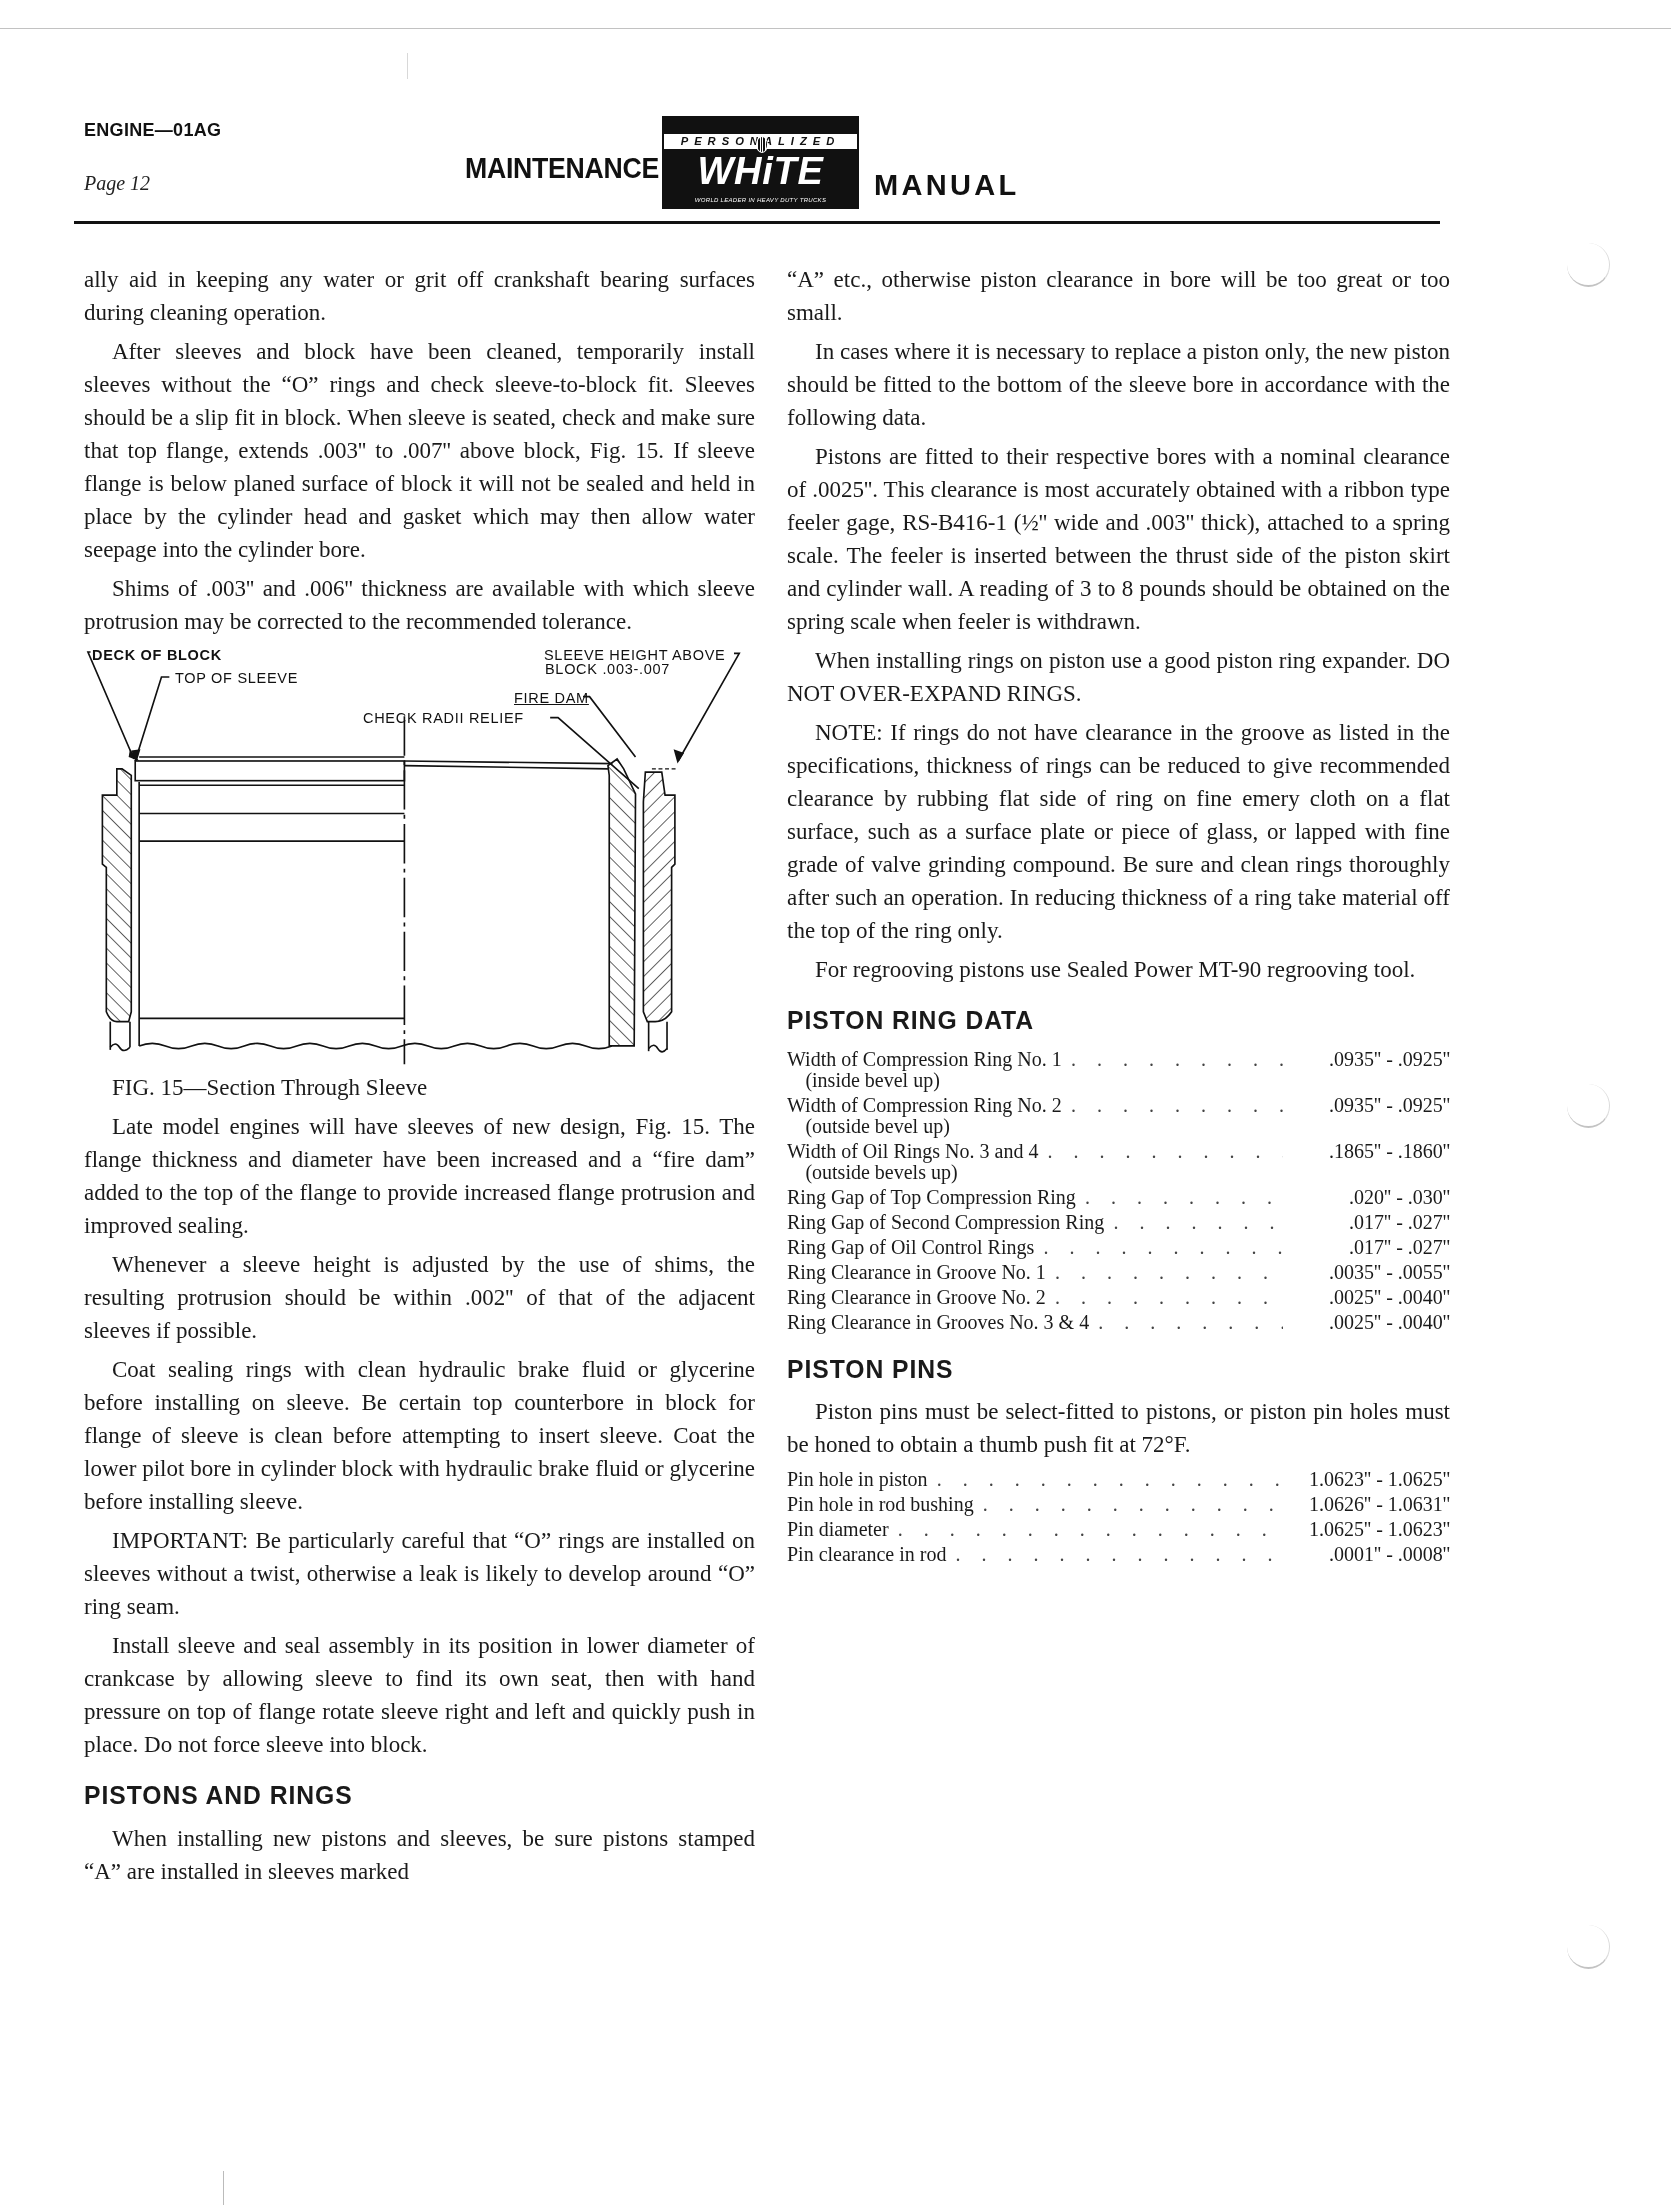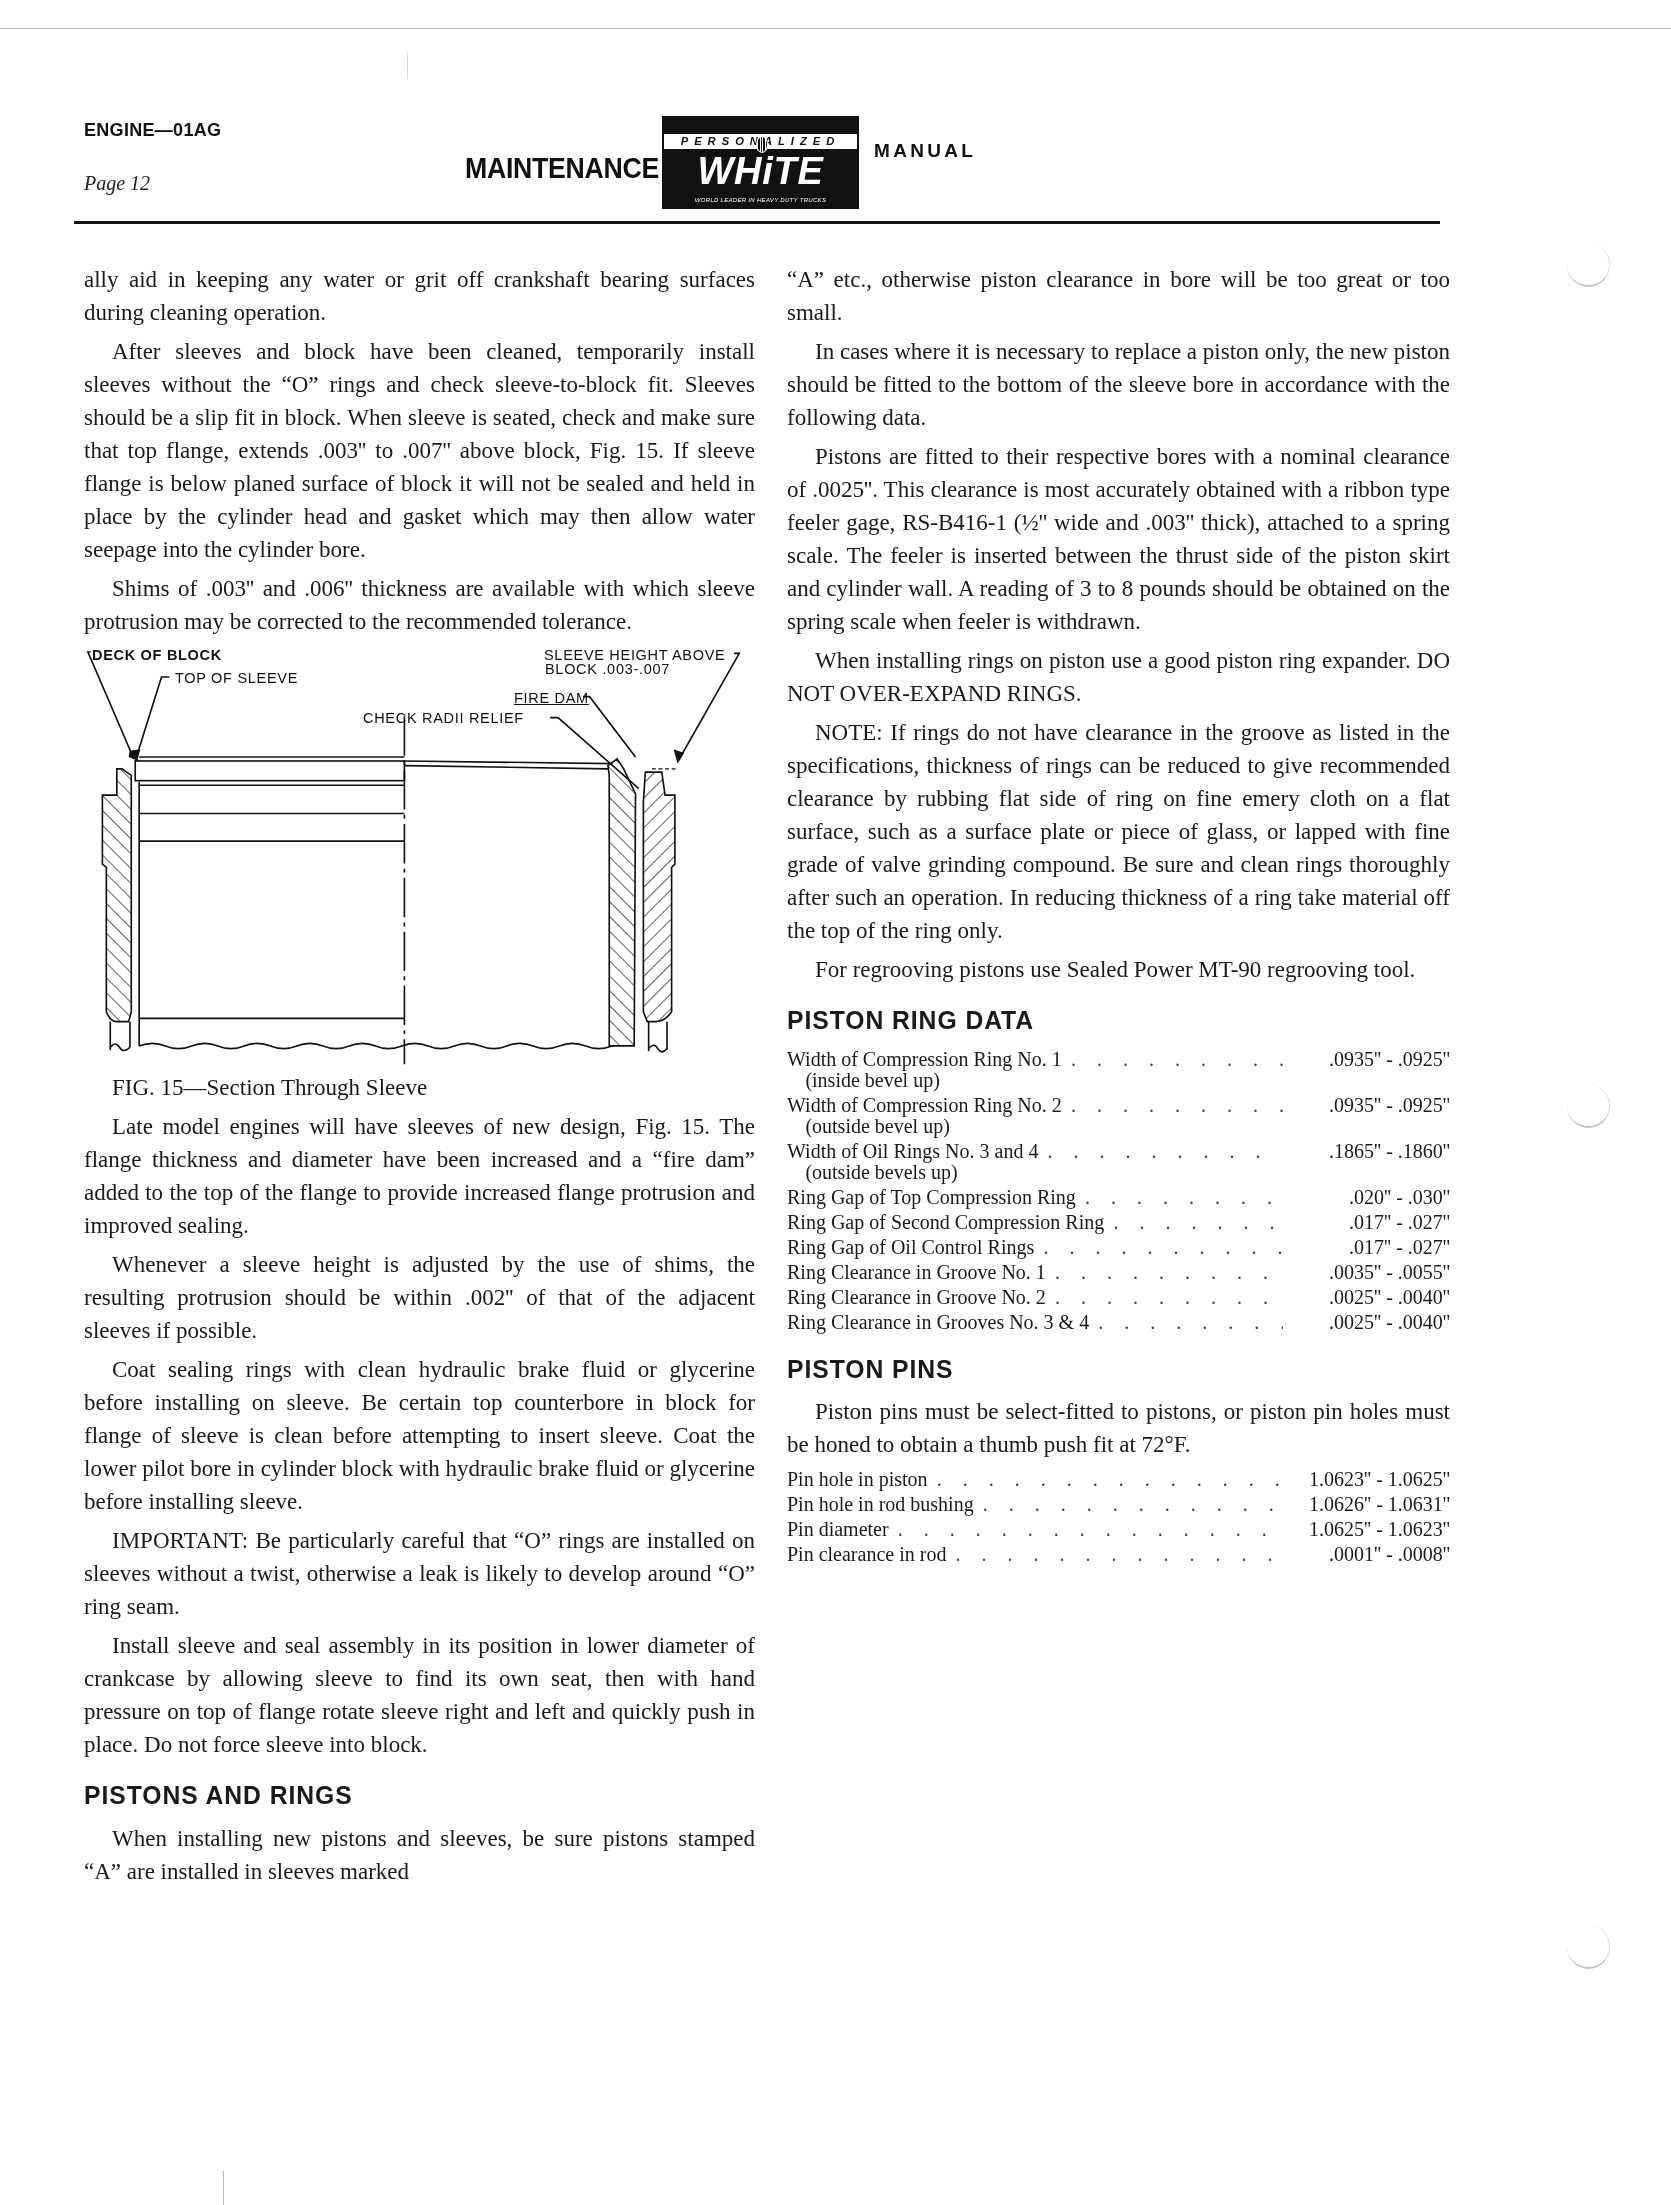--- a/index.html
+++ b/index.html
@@ -5,22 +5,22 @@
   html, body { margin:0; padding:0; background:#ffffff; }
   body { width:1672px; height:2205px; position:relative; overflow:hidden;
          font-family:"Liberation Serif","DejaVu Serif",serif; color:#1a1a1a; }
   .scanline-top { position:absolute; left:0; top:28px; width:1672px; height:1.3px; background:#9a9a9a; opacity:.6; }
   .header { position:absolute; left:0; top:0; width:1672px; height:236px; }
   .eng { position:absolute; left:84px; top:120px; font-family:"Liberation Sans","DejaVu Sans",sans-serif;
          font-weight:bold; font-size:18px; letter-spacing:0.3px; color:#111; }
   .pageno { position:absolute; left:84px; top:172px; font-style:italic; font-size:20px; color:#222; }
   .maint { position:absolute; left:465px; top:152px; font-family:"Liberation Sans","DejaVu Sans",sans-serif;
            font-weight:bold; font-size:29px; color:#111; letter-spacing:-0.3px; transform:scaleX(0.92); transform-origin:left; }
-  .manual { position:absolute; left:874px; top:140px; font-family:"Liberation Sans","DejaVu Sans",sans-serif;
-            font-weight:bold; font-size:19px; color:#111; letter-spacing:3.3px; }
+  .manual { position:absolute; left:874px; top:169px; font-family:"Liberation Sans","DejaVu Sans",sans-serif;
+            font-weight:bold; font-size:29px; color:#111; letter-spacing:3.3px; }
   .logo { position:absolute; left:662px; top:116px; width:197px; height:93px; background:#111; border:2px solid #111; box-sizing:border-box; }
   .logo .personal { position:absolute; left:0; top:16px; width:100%; height:14.5px; background:#fff; color:#111;
                     font-family:"Liberation Sans","DejaVu Sans",sans-serif; font-weight:bold; font-style:italic;
                     font-size:11.2px; letter-spacing:6px; text-align:center; line-height:14.5px; }
   .logo .globe { position:absolute; left:92px; top:18.4px; width:12px; height:17px; border-radius:50%;
                  border:1.3px solid #fff; box-sizing:border-box;
                  background:repeating-linear-gradient(90deg,#fff 0 1.3px,#111 1.3px 2.6px); }
   .logo .white { position:absolute; left:0; top:34px; width:100%; text-align:center; color:#fff;
                  font-family:"Liberation Sans","DejaVu Sans",sans-serif; font-weight:bold; font-style:italic;
                  font-size:38px; line-height:39px; letter-spacing:0.7px; }

